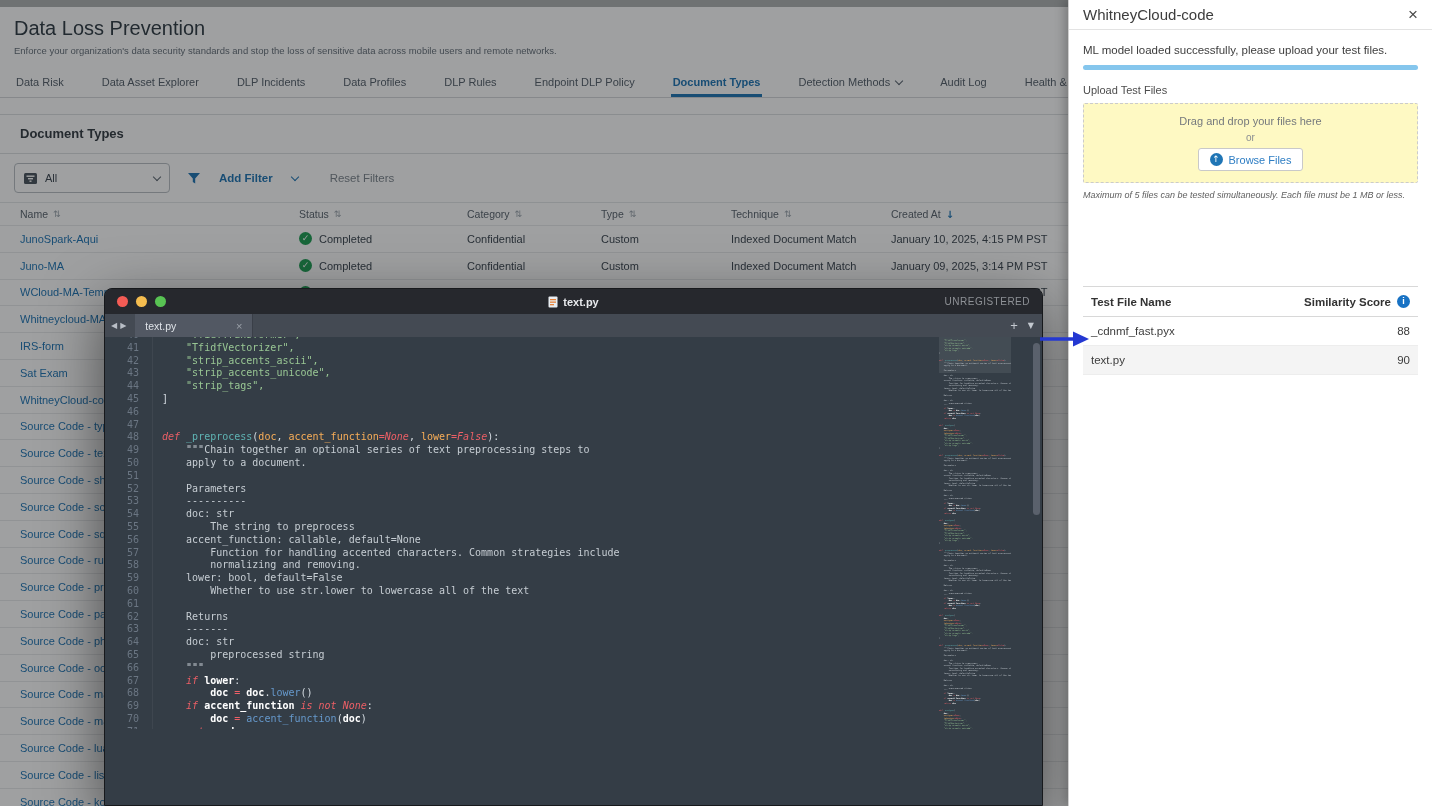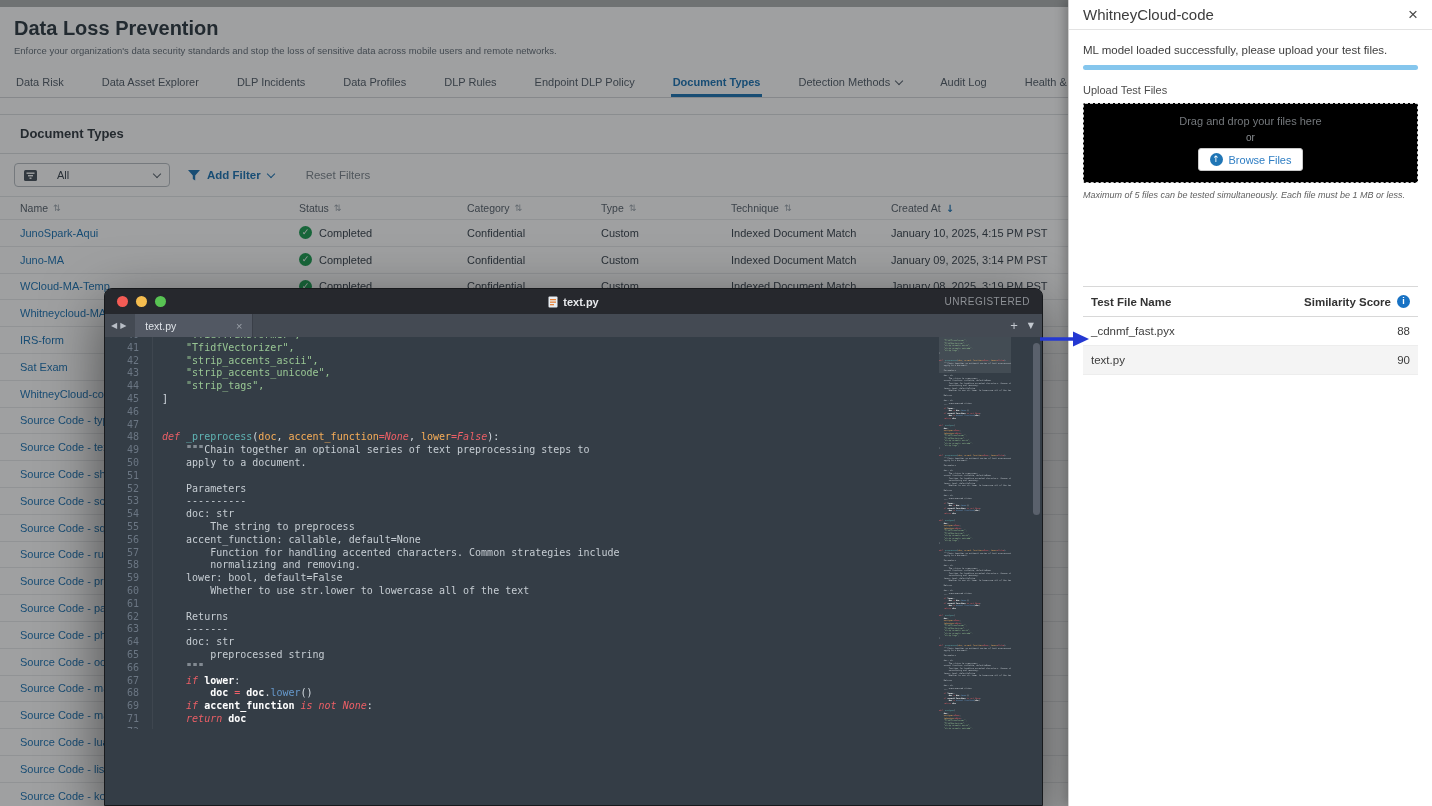--- a/index.html
+++ b/index.html
@@ -2,35 +2,35 @@
 <html><head>
 <meta charset="utf-8">
 <style>
   * { margin:0; padding:0; box-sizing:border-box; }
   body { font-family:"Liberation Sans","DejaVu Sans",sans-serif; background:#888; }
   .stage { position:relative; width:1432px; height:806px; background:#ffffff; overflow:hidden; }
 
   
   .topstrip { height:7px; background:#b0b2b3; }
   .main-header { padding:10px 14px 0 14px; }
-  .page-title { font-size:20px; color:#2f3b44; font-weight:700; }
+  .page-title { font-size:20px; color:#2f3b44; font-weight:400; }
   .page-subtitle { font-size:9.5px; color:#66707a; margin-top:5px; }
   .tab-bar { display:flex; gap:34px; padding:0 14px; margin-top:14px; border-bottom:1px solid #d5d8da; }
   .tab { font-size:11px; color:#55606b; padding:6px 2px 9px 2px; white-space:nowrap; cursor:pointer; display:flex; align-items:center; gap:6px; }
   .tab.active { color:#1f75b5; border-bottom:3px solid #1f75b5; padding-bottom:6px; font-weight:bold; }
   .chev { display:inline-block; width:6px; height:6px; border-right:1.5px solid currentColor; border-bottom:1.5px solid currentColor; transform:rotate(45deg); margin-top:-3px; }
 
   .content-panel { margin-top:16px; border-top:1px solid #dcdfe2; }
   .section-head { padding:11px 20px 12px 20px; border-bottom:1px solid #dcdfe2; }
   .section-title { font-size:13px; font-weight:bold; color:#333b42; }
   .filter-bar { display:flex; align-items:center; padding:9px 14px; border-bottom:1px solid #e3e6e8; }
-  .scope-select { width:156px; height:24px; border:1px solid #b9bfc4; border-radius:4px; display:flex; align-items:center; padding:0 9px; gap:20px; background:#fff; cursor:pointer; }
+  .scope-select { width:156px; height:30px; border:1px solid #b9bfc4; border-radius:4px; display:flex; align-items:center; padding:0 9px; gap:8px; background:#fff; cursor:pointer; }
   .scope-value { font-size:11px; color:#3c4650; flex:1; }
   .scope-select .chev, .addfilter .chev { color:#5a646e; }
-  .addfilter { display:flex; align-items:center; gap:7px; margin-left:18px; color:#1f75b5; font-size:11.5px; font-weight:bold; cursor:pointer; }
+  .addfilter { display:flex; align-items:center; gap:19px; margin-left:18px; color:#1f75b5; font-size:11.5px; font-weight:bold; cursor:pointer; }
   .addfilter .chev { color:#1f75b5; }
   .reset-filters { margin-left:20px; font-size:11.5px; color:#7d868e; cursor:pointer;padding-left:12px; }
 
   .grid-row { display:grid; grid-template-columns:279px 168px 134px 130px 160px 1fr; padding-left:20px; align-items:center; }
   .table-head { height:22px; color:#5a646e; font-size:10.5px; }
   .th { display:flex; align-items:center; gap:5px; }
   .sort-icon { font-size:9px; color:#9aa3ac; font-family:"DejaVu Sans",sans-serif; }
   .sort-desc { font-size:10px; color:#1f75b5; font-weight:bold; font-family:"DejaVu Sans",sans-serif; }
   .t-row { height:26.8px; border-top:1px solid #e8eaec; font-size:11px; color:#3c4650; }
   .name-link { color:#1f75b5; cursor:pointer; white-space:nowrap; overflow:hidden; }
@@ -76,21 +76,21 @@
 
   
   .drawer { position:absolute; left:1068px; top:0; width:364px; height:806px; background:#fff; z-index:20; border-left:1px solid #cfcfcf; box-shadow:-3px 0 10px rgba(0,0,0,0.25); }
   .drawer-header { height:30px; display:flex; align-items:center; padding:0 14px; border-bottom:1px solid #e3e3e3; }
   .drawer-title { font-size:15px; color:#3d3d3d; }
   .drawer-close { margin-left:auto; font-size:17px; color:#4a4a4a; cursor:pointer; line-height:1; }
   .drawer-body { padding:0 14px; }
   .status-msg { margin-top:14px; font-size:11.5px; color:#3d3d3d; }
   .progress { margin-top:9px; height:5px; border-radius:3px; background:#85c6ed; }
   .upload-label { margin-top:14px; font-size:11px; color:#4d4d4d; }
-  .dropzone { margin-top:7px; height:80px; border:1px dashed #cbcbcb; border-radius:2px; display:flex; flex-direction:column; align-items:center; justify-content:center; gap:5px; background:#000000; }
+  .dropzone { margin-top:7px; height:80px; border:1px dashed #cbcbcb; border-radius:2px; display:flex; flex-direction:column; align-items:center; justify-content:center; gap:5px; background:#fef9c3; }
   .dz1 { font-size:11px; color:#75797d; }
   .dz-or { font-size:10px; color:#8a8e92; }
   .browse-btn { display:flex; align-items:center; gap:6px; border:1px solid #c9c9c9; border-radius:3px; padding:4px 11px; font-size:11px; color:#2d7dc3; background:#fff; cursor:pointer; }
   .upload-ic { width:13px; height:13px; border-radius:50%; background:#1f75b5; color:#fff; font-size:9px; line-height:13px; text-align:center; font-family:"DejaVu Sans",sans-serif; }
   .file-note { margin-top:7px; font-size:9px; font-style:italic; color:#606060; }
   .results { margin-top:86px; }
   .res-head { display:flex; justify-content:space-between; align-items:center; padding:8px; border-top:1px solid #d8d8d8; border-bottom:1px solid #d8d8d8; font-size:11.5px; font-weight:bold; color:#333; }
   .res-head .right { display:flex; align-items:center; gap:6px; }
   .info-ic { width:13px; height:13px; border-radius:50%; background:#1872c4; color:#fff; font-size:9px; line-height:13px; text-align:center; font-style:normal; cursor:pointer; }
   .drow { display:flex; justify-content:space-between; padding:8px; border-bottom:1px solid #ededed; font-size:11.5px; color:#3d3d3d; }
@@ -442,20 +442,21 @@
           <div class="cline"><span class="ln">60</span><span class="ct"><span class="tk-d">        Whether to use str.lower to lowercase all of the text</span></span></div>
           <div class="cline"><span class="ln">61</span><span class="ct">&nbsp;</span></div>
           <div class="cline"><span class="ln">62</span><span class="ct"><span class="tk-d">    Returns</span></span></div>
           <div class="cline"><span class="ln">63</span><span class="ct"><span class="tk-d">    -------</span></span></div>
           <div class="cline"><span class="ln">64</span><span class="ct"><span class="tk-d">    doc: str</span></span></div>
           <div class="cline"><span class="ln">65</span><span class="ct"><span class="tk-d">        preprocessed string</span></span></div>
           <div class="cline"><span class="ln">66</span><span class="ct"><span class="tk-d">    """</span></span></div>
           <div class="cline"><span class="ln">67</span><span class="ct"><span class="tk-k">    if </span><span class="tk-v">lower</span><span class="tk-t">:</span></span></div>
           <div class="cline"><span class="ln">68</span><span class="ct"><span class="tk-t">        </span><span class="tk-v">doc</span><span class="tk-t"> </span><span class="tk-o">=</span><span class="tk-t"> </span><span class="tk-v">doc</span><span class="tk-t">.</span><span class="tk-call">lower</span><span class="tk-t">()</span></span></div>
           <div class="cline"><span class="ln">69</span><span class="ct"><span class="tk-k">    if </span><span class="tk-v">accent_function</span><span class="tk-k"> is not </span><span class="tk-n">None</span><span class="tk-t">:</span></span></div>
+          <div class="cline"><span class="ln">70</span><span class="ct"><span class="tk-t">        </span><span class="tk-v">doc</span><span class="tk-t"> </span><span class="tk-o">=</span><span class="tk-t"> </span><span class="tk-call">accent_function</span><span class="tk-t">(</span><span class="tk-v">doc</span><span class="tk-t">)</span></span></div>
           <div class="cline"><span class="ln">71</span><span class="ct"><span class="tk-k">    return </span><span class="tk-v">doc</span></span></div>
           <div class="cline"><span class="ln">72</span><span class="ct">&nbsp;</span></div>
           <div class="cline"><span class="ln">73</span><span class="ct">&nbsp;</span></div>
           <div class="cline"><span class="ln">75</span><span class="ct"><span class="tk-t">    </span><span class="tk-v">doc</span><span class="tk-t">,</span></span></div>
           <div class="cline"><span class="ln">76</span><span class="ct"><span class="tk-t">    </span><span class="tk-p">analyzer</span><span class="tk-o">=</span><span class="tk-n">None</span><span class="tk-t">,</span></span></div>
           <div class="cline"><span class="ln">77</span><span class="ct"><span class="tk-t">    </span><span class="tk-p">tokenizer</span><span class="tk-o">=</span><span class="tk-n">None</span><span class="tk-t">,</span></span></div>
         </div>
       <div class="mm-view"></div>
       <div class="minimap" id="miniMap">
           <div class="mm-line"><span class="tk-s">    "TfidfTransformer",</span></div>

